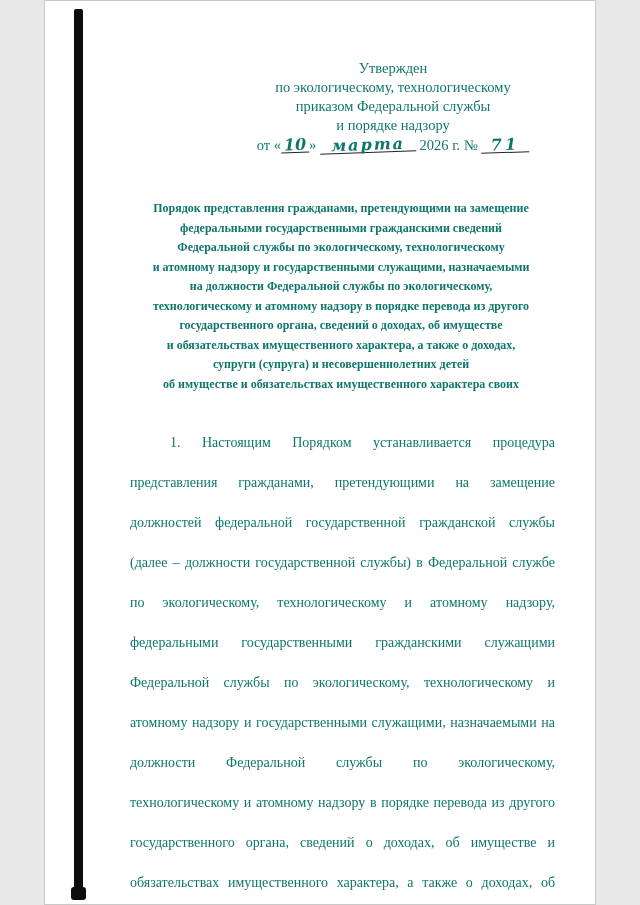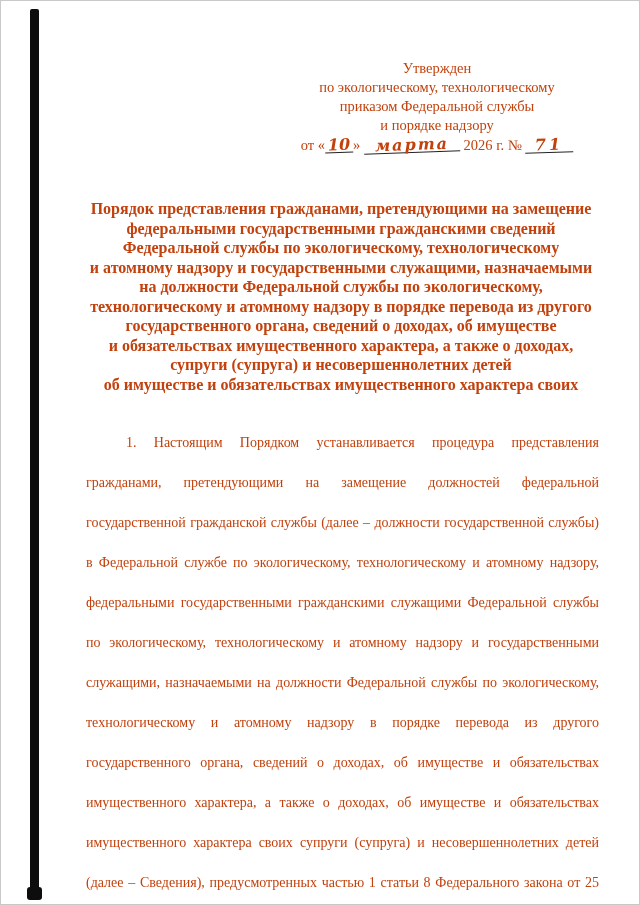--- a/index.html
+++ b/index.html
@@ -2,25 +2,25 @@
 <html><head>
 <meta charset="utf-8">
 <style>
   html, body {
     margin: 0;
     padding: 0;
     background: #e8e8e8;
   }
   .page {
     position: relative;
-    width: 640px;
+    width: 552px;
     height: 905px;
     margin: 0 auto;
     background: #ffffff;
-    color: #c2410c;
+    color: #0f766e;
     font-family: "Liberation Serif", "DejaVu Serif", serif;
     box-sizing: border-box;
     border: 1px solid #c9c9c9;
     overflow: hidden;
   }
   
   .scan-bar {
     position: absolute;
     left: 29px;
     top: 8px;
@@ -69,21 +69,21 @@
   .hw-month { min-width: 92px; letter-spacing: 2px; }
   .hw-number { min-width: 44px; letter-spacing: 3px; }
   
   .doc-title {
     position: absolute;
     top: 198px;
     left: 78px;
     right: 36px;
     text-align: center;
     font-weight: bold;
-    font-size: 16px;
+    font-size: 12px;
     line-height: 19.5px;
   }
   
   .doc-body {
     position: absolute;
     top: 422px;
     left: 85px;
     right: 40px;
     font-size: 14px;
     line-height: 40px;

